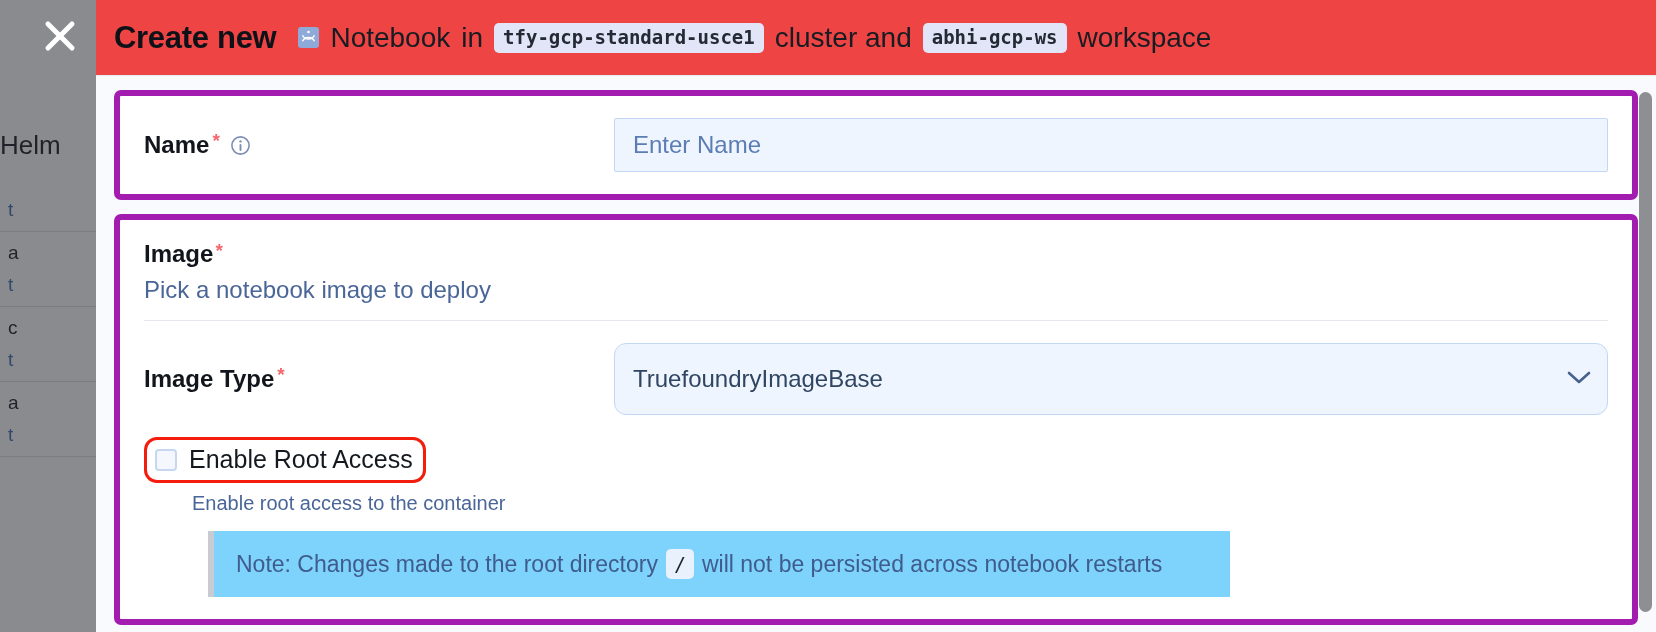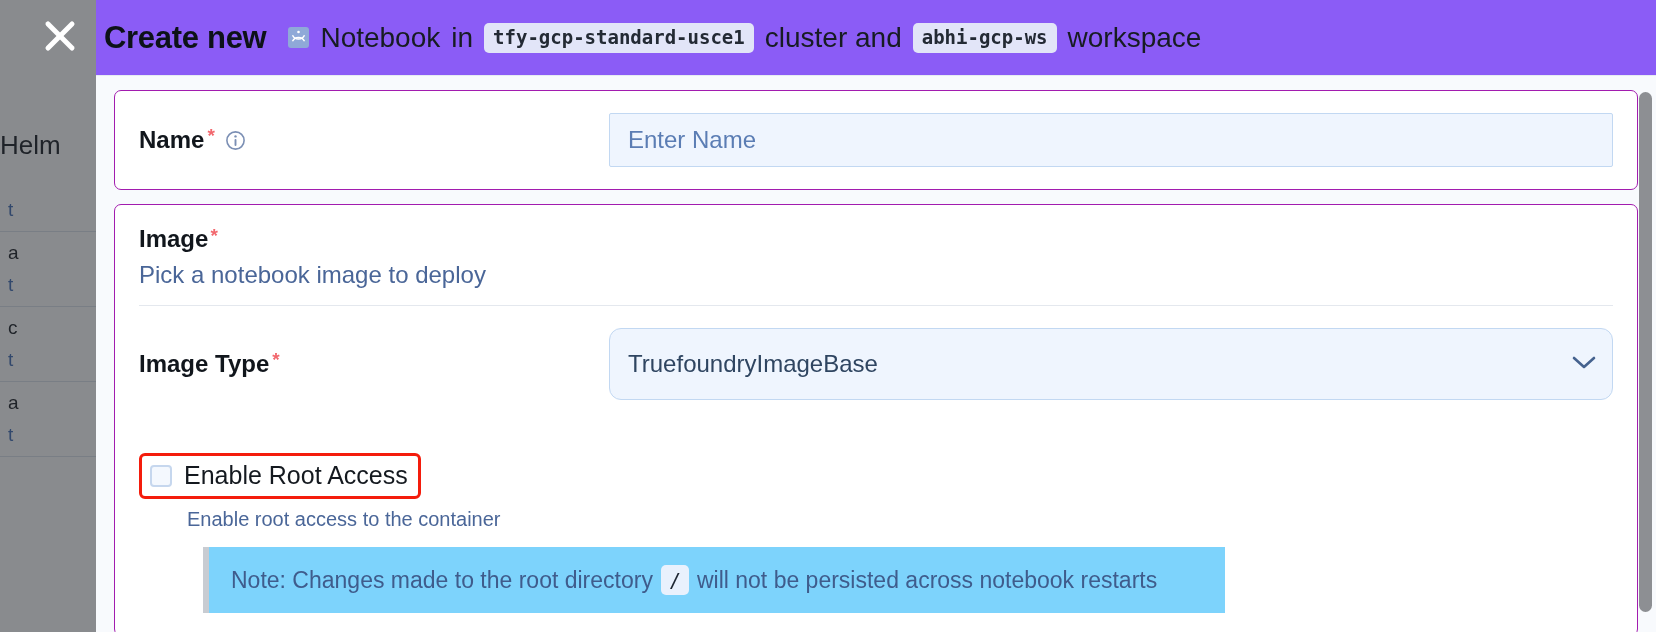--- a/index.html
+++ b/index.html
@@ -48,22 +48,22 @@
     width: 1560px; height: 632px;
     background: #ffffff;
     z-index: 10;
     display: flex; flex-direction: column;
     overflow: hidden;
   }
   #modal-header {
     height: 76px;
     flex: 0 0 76px;
     display: flex; align-items: center;
-    padding-left: 8px;
-    background: #8b5cf6;
+    padding-left: 18px;
+    background: #ef4444;
     border-bottom: 1px solid #e6ebf2;
     gap: 0;
     white-space: nowrap;
   }
   .hdr-title {
     font-size: 31px; font-weight: 700; color: #0d1218;
     letter-spacing: -0.3px;
   }
   .hdr-word {
     font-size: 28px; font-weight: 400; color: #171c22;
@@ -93,21 +93,21 @@
   
   #modal-body {
     flex: 1 1 auto;
     position: relative;
     background: #f8fafd;
     padding: 14px 18px 0 18px;
     overflow: hidden;
   }
   .card {
     background: #ffffff;
-    border: 1px solid #a21caf;
+    border: 6px solid #a21caf;
     border-radius: 7px;
     margin-bottom: 14px;
   }
 
   
   .field-row {
     display: flex; align-items: center;
     padding: 22px 24px;
   }
   .field-label {
@@ -161,22 +161,21 @@
     transform: translateY(-50%);
     pointer-events: none;
   }
 
   
   .check-block { padding: 0 24px 22px 24px; position: relative; }
   .check-line {
     display: inline-flex; align-items: center; gap: 12px;
     border: 3px solid #f41c0c;
     padding: 5px 10px 6px 8px;
-    border-radius: 6px;
-    margin-top: 31px;
+    border-radius: 13px;
   }
   .cbox {
     width: 22px; height: 22px;
     border: 2px solid #c6d7ee;
     border-radius: 4px;
     background: #f4f8fe;
     flex: 0 0 auto;
     cursor: pointer;
   }
   .check-label { font-size: 25px; color: #14191f; }

